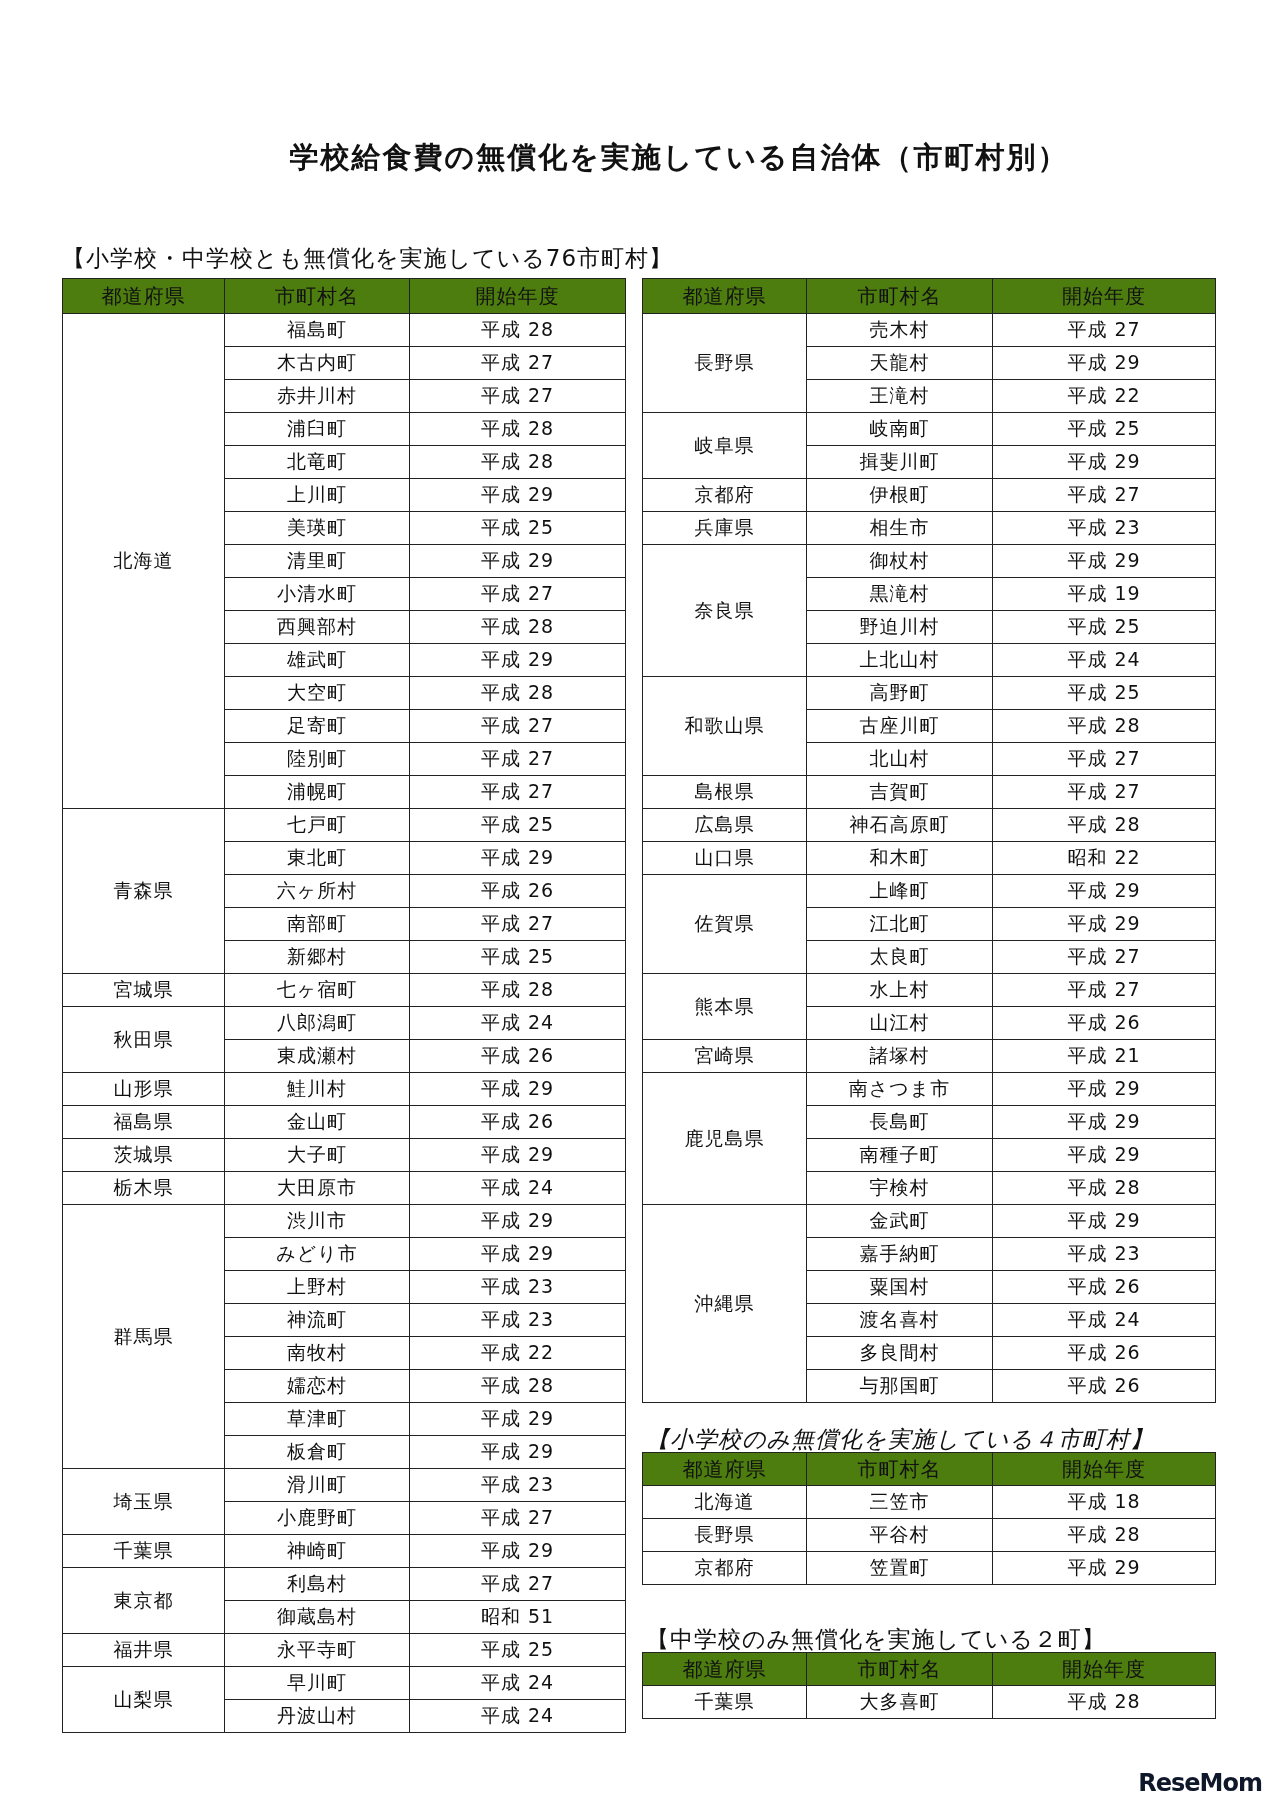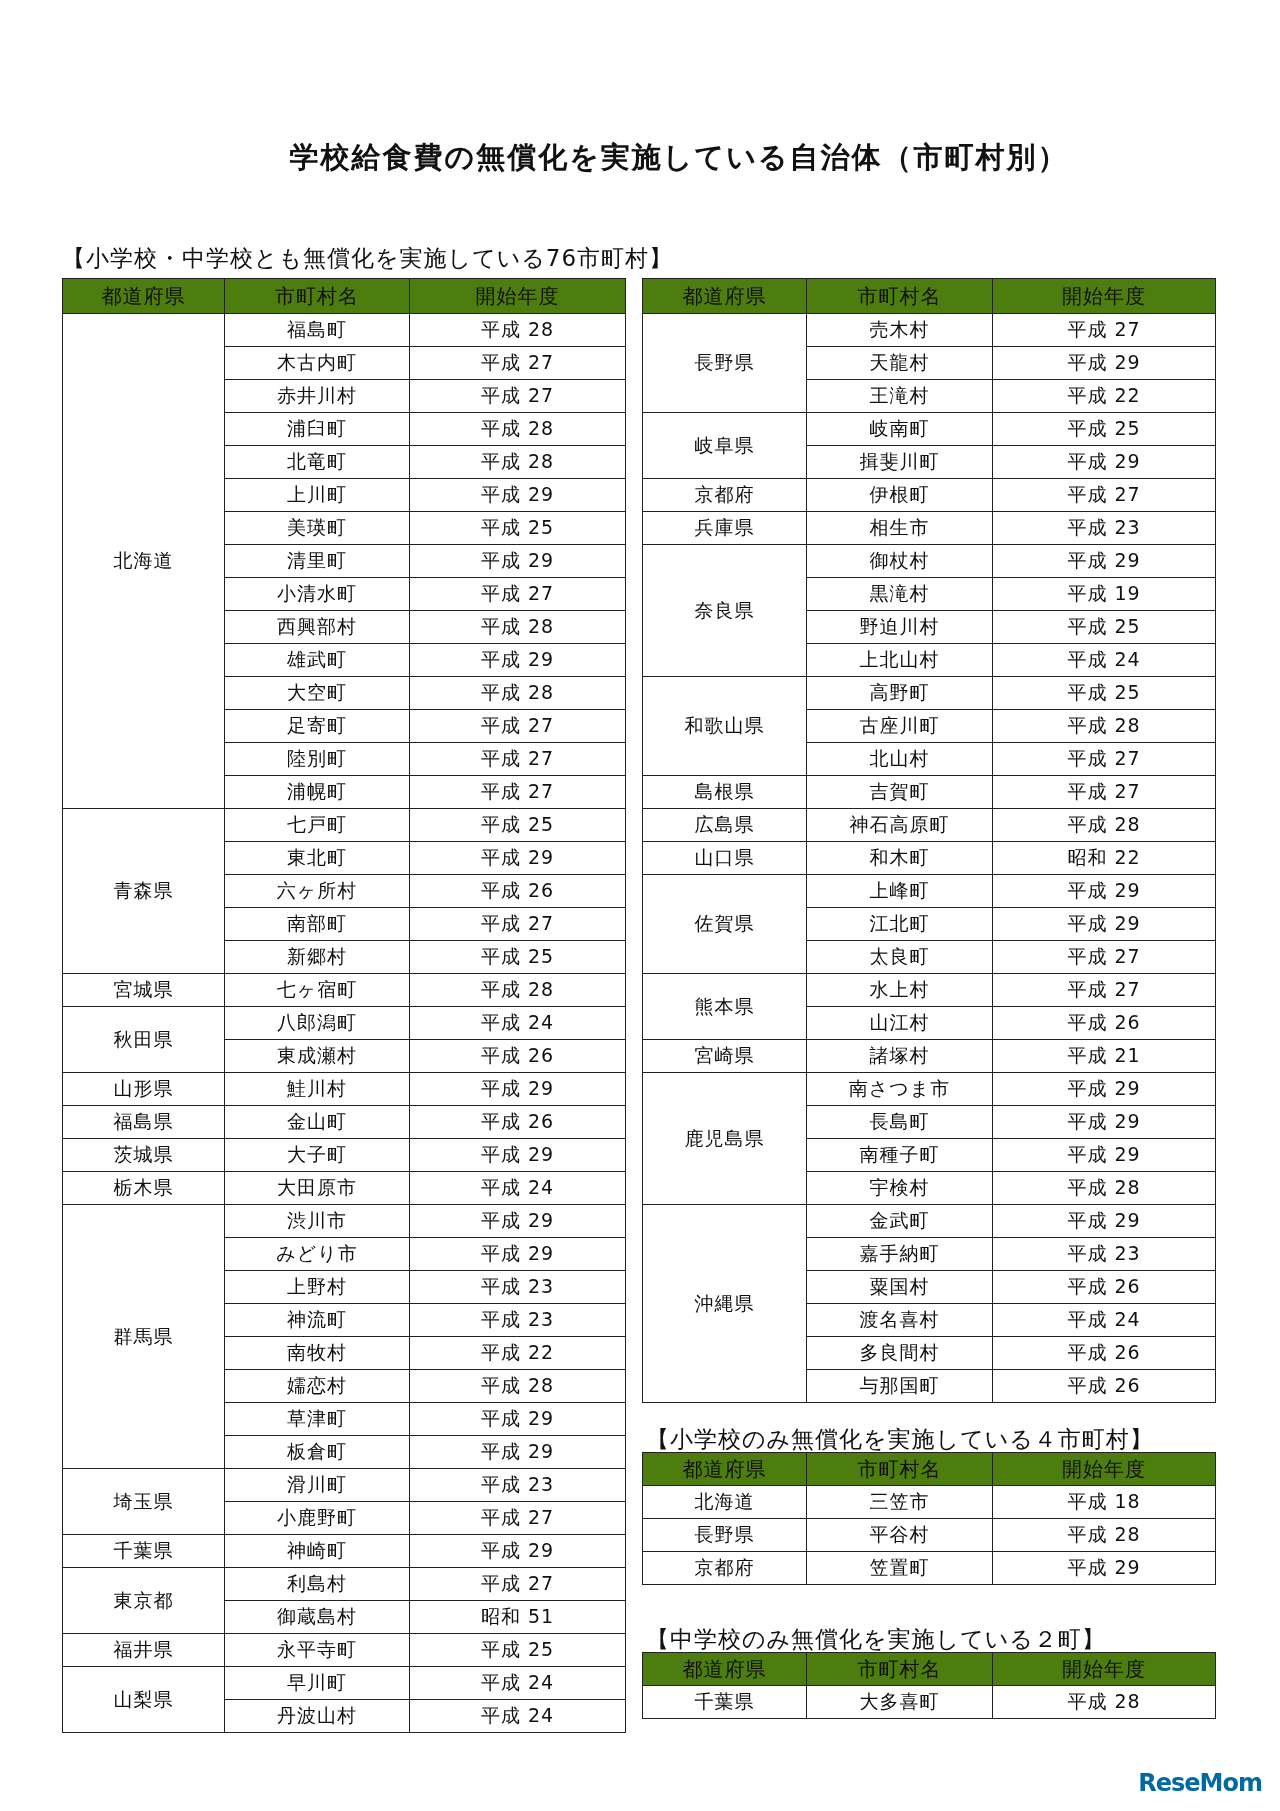--- a/index.html
+++ b/index.html
@@ -10,21 +10,21 @@
   .section { position:absolute; font-size:23px; white-space:nowrap; letter-spacing:1px; }
   table { position:absolute; border-collapse:collapse; table-layout:fixed; }
   td, th { border:1.5px solid #222; text-align:center; padding:0; font-size:19px;
            font-weight:normal; overflow:hidden; white-space:nowrap; letter-spacing:1px; }
   th { background:#4d7c0f; font-size:20px; }
   .main th { height:34px; }
   .main td { height:32px; }
   .small th { height:32px; }
   .small td { height:32px; }
   .watermark { position:absolute; right:18px; bottom:14px; font-family:"DejaVu Sans", sans-serif;
-               font-weight:bold; font-size:24px; color:#0369a1; letter-spacing:-1px; }
+               font-weight:bold; font-size:24px; color:#0f172a; letter-spacing:-1px; }
 </style>
 </head>
 <body>
 
 <div class="title">学校給食費の無償化を実施している自治体（市町村別）</div>
 
 <div class="section" style="left:62px;top:243px;">【小学校・中学校とも無償化を実施している76市町村】</div>
 
 <table class="main" id="tbl-left" style="left:62px;top:278px;width:563px;">
   <colgroup>
@@ -385,21 +385,21 @@
         <td>多良間村</td>
         <td>平成 26</td>
       </tr>
       <tr>
         <td>与那国町</td>
         <td>平成 26</td>
       </tr>
     </tbody>
 </table>
 
-<div class="section" style="left:646px;top:1424px;">【小学校のみ無償化を実施している４市町村】</div>
+<div class="section" style="left:646px;top:1424px;font-style:italic;">【小学校のみ無償化を実施している４市町村】</div>
 
 <table class="small" id="tbl-elem" style="left:642px;top:1452px;width:573px;">
   <colgroup>
       <col style="width:164px">
       <col style="width:186px">
       <col style="width:223px">
     </colgroup>
   <thead>
       <tr>
     <th>都道府県</th>

